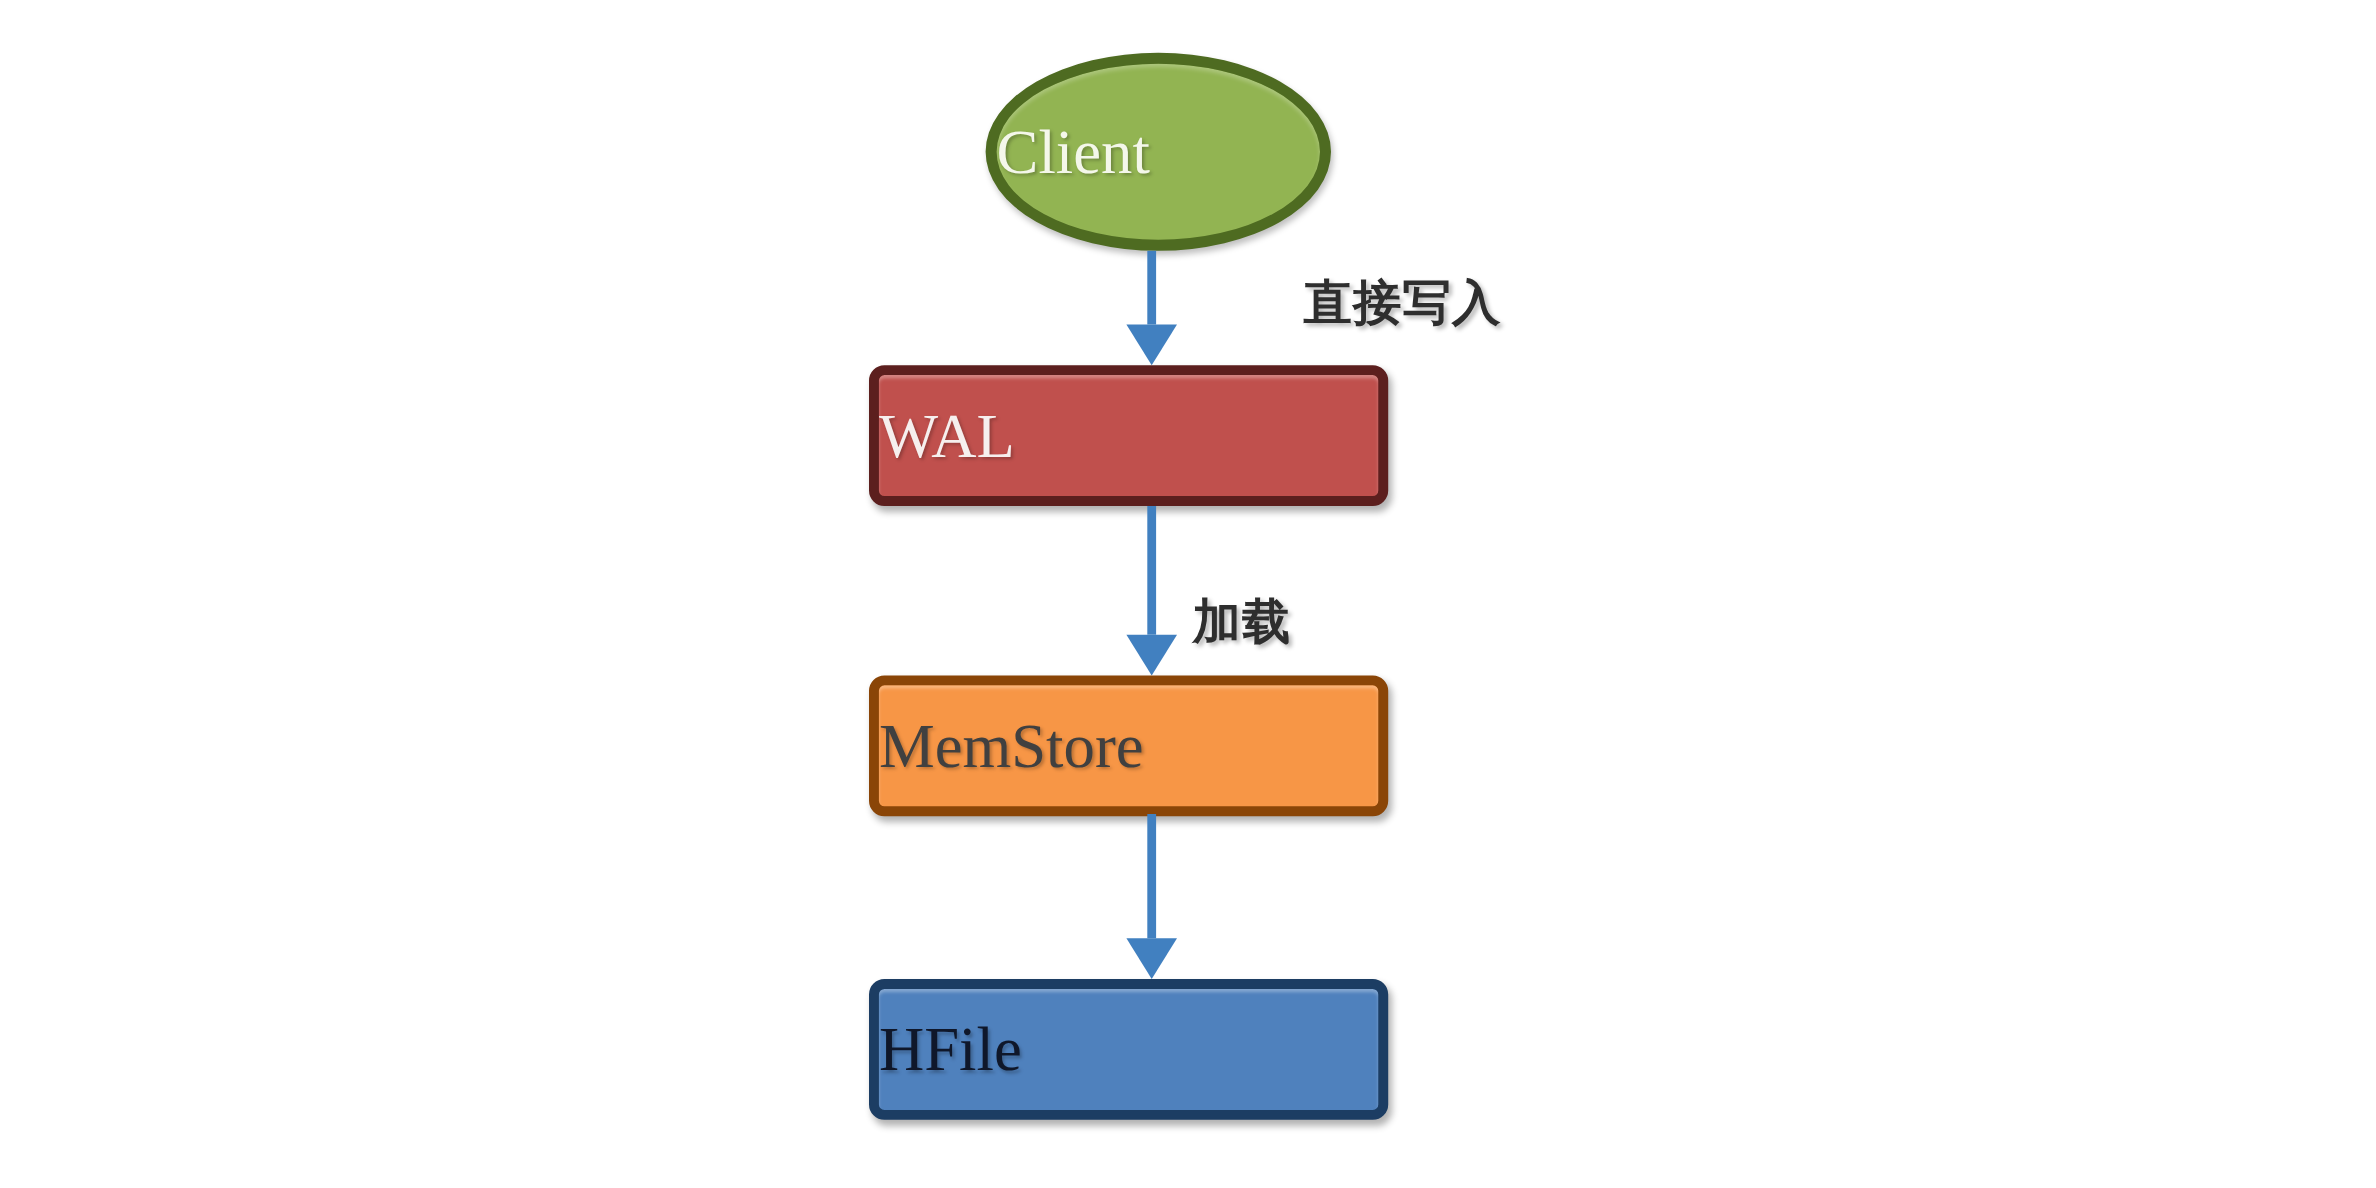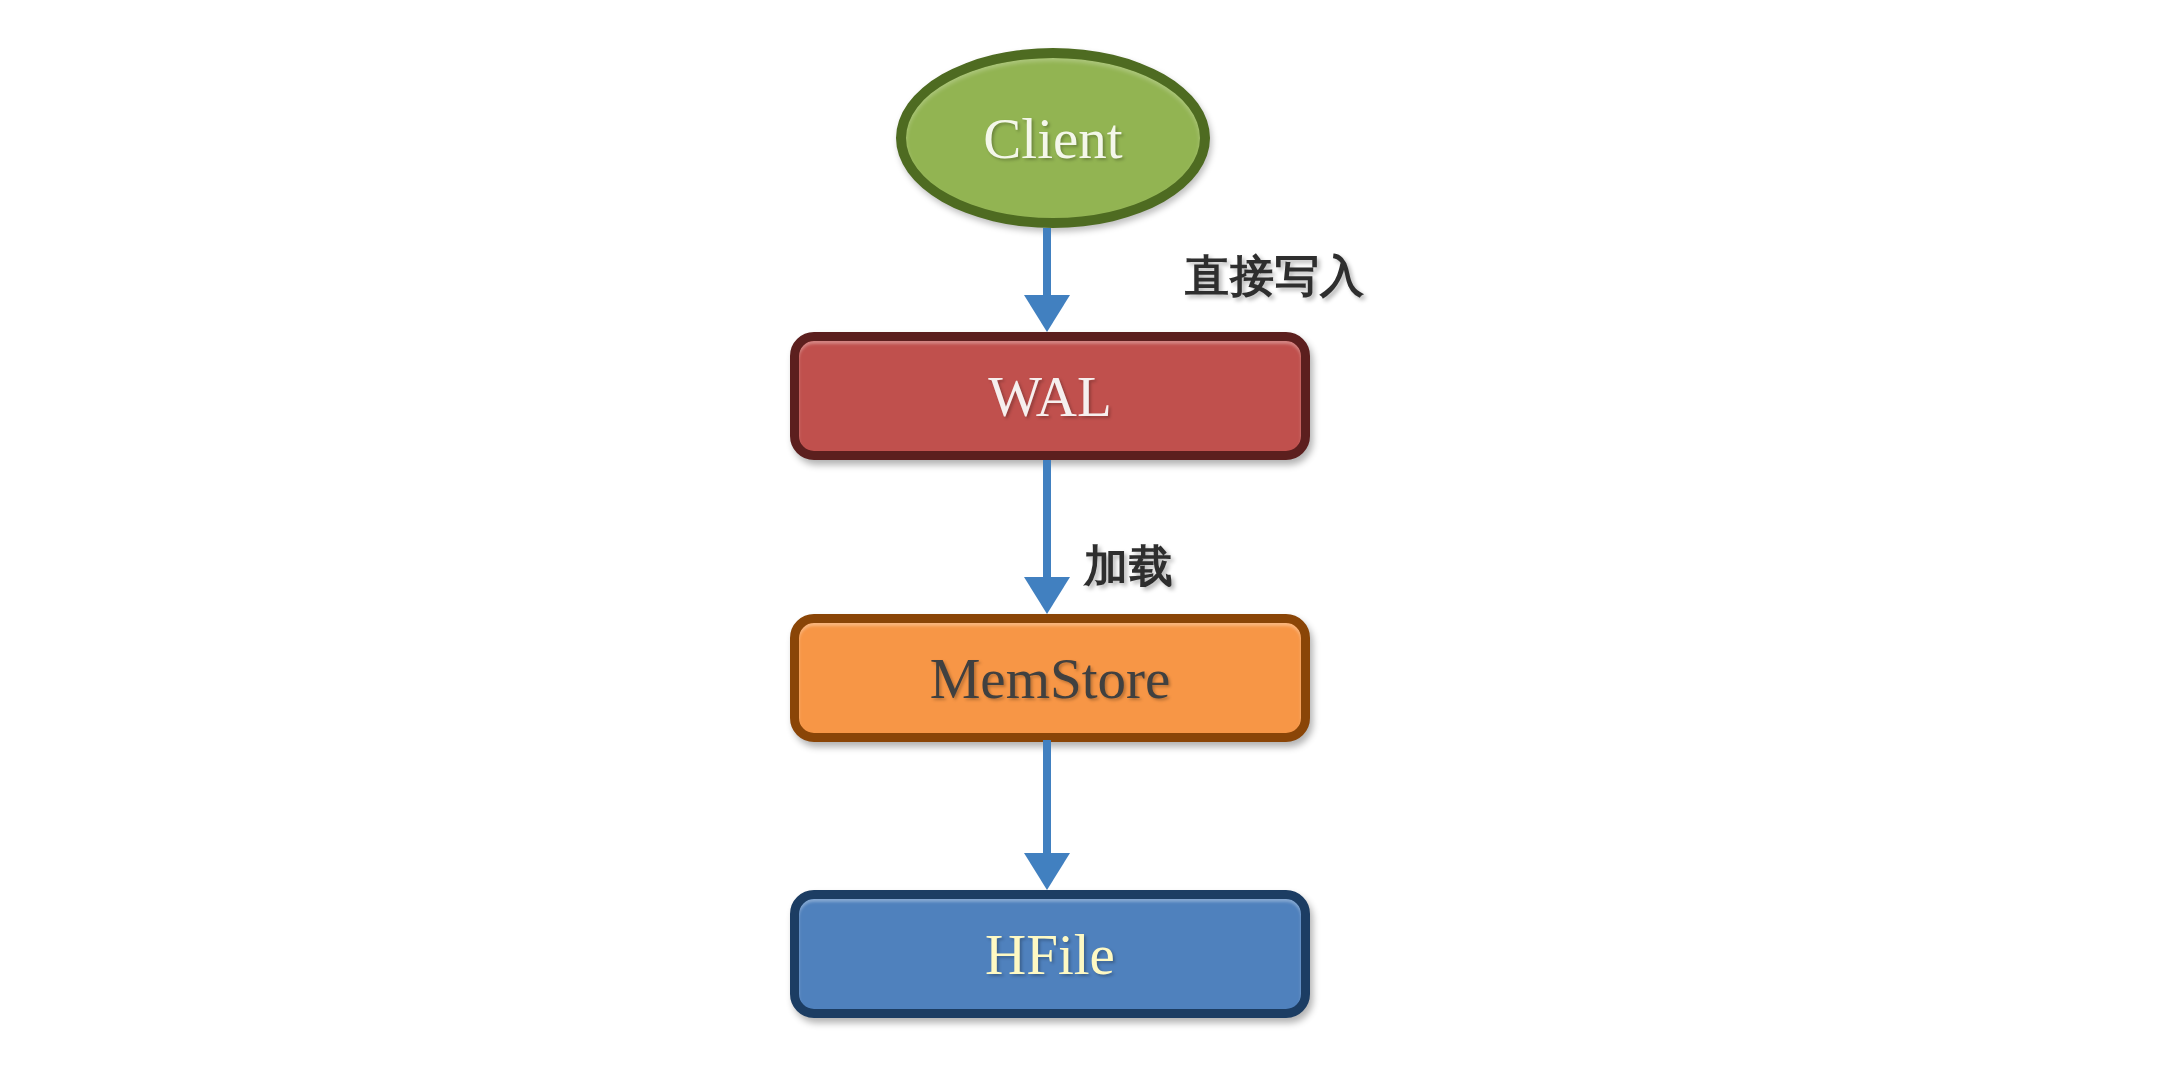--- a/index.html
+++ b/index.html
@@ -1,32 +1,32 @@
 <!DOCTYPE html>
 <html><head>
 <meta charset="utf-8">
 <style>
   html,body{margin:0;padding:0;background:#ffffff;}
   .canvas{
     position:relative;width:2160px;height:1080px;background:#ffffff;
     overflow:hidden;font-family:"Liberation Serif","DejaVu Serif",serif;
   }
   .node{
-    position:absolute;display:flex;align-items:center;justify-content:center;
+    position:absolute;display:flex;align-items:center;justify-content:flex-start;
     box-sizing:border-box;font-size:57px;line-height:1;
     text-shadow:2px 2px 3px rgba(0,0,0,0.25);
   }
   .node-ellipse{
     left:896px;top:48px;width:314px;height:180px;
     border:10px solid;border-radius:50%;
     box-shadow:2px 4px 6px rgba(0,0,0,0.25), inset 0 3px 4px rgba(255,255,255,0.25);
   }
   .node-rect{
-    left:790px;width:520px;height:128px;
-    border:9px solid;border-radius:24px;
+    left:790px;width:472px;height:128px;
+    border:9px solid;border-radius:14px;
     box-shadow:3px 5px 7px rgba(0,0,0,0.3), inset 0 3px 3px rgba(255,255,255,0.3);
     font-family:Liberation Serif, serif;
   }
   .node-wal{top:332px;}
   .node-memstore{top:614px;}
   .node-hfile{top:890px;}
 
   .arrow{position:absolute;left:1024px;width:46px;display:flex;flex-direction:column;align-items:center;}
   .arrow-1{top:228px;height:104px;}
   .arrow-2{top:460px;height:154px;}
@@ -74,17 +74,17 @@
 
   <div class="node node-rect node-memstore" style="background-color: rgb(247, 150, 70); border-color: rgb(138, 69, 7); color: #404040;">
     <span>MemStore</span>
   </div>
 
   <div class="arrow arrow-3">
     <div class="arrow-shaft" style="background-color: rgb(65, 128, 192);"></div>
     <div class="arrow-head" style="border-top-color: rgb(65, 128, 192);"></div>
   </div>
 
-  <div class="node node-rect node-hfile" style="background-color: rgb(79, 129, 189); border-color: rgb(28, 61, 99); color: #fef9c3;">
+  <div class="node node-rect node-hfile" style="background-color: rgb(79, 129, 189); border-color: rgb(28, 61, 99); color: #0f172a;">
     <span>HFile</span>
   </div>
 
 </div>
 
 </body></html>

